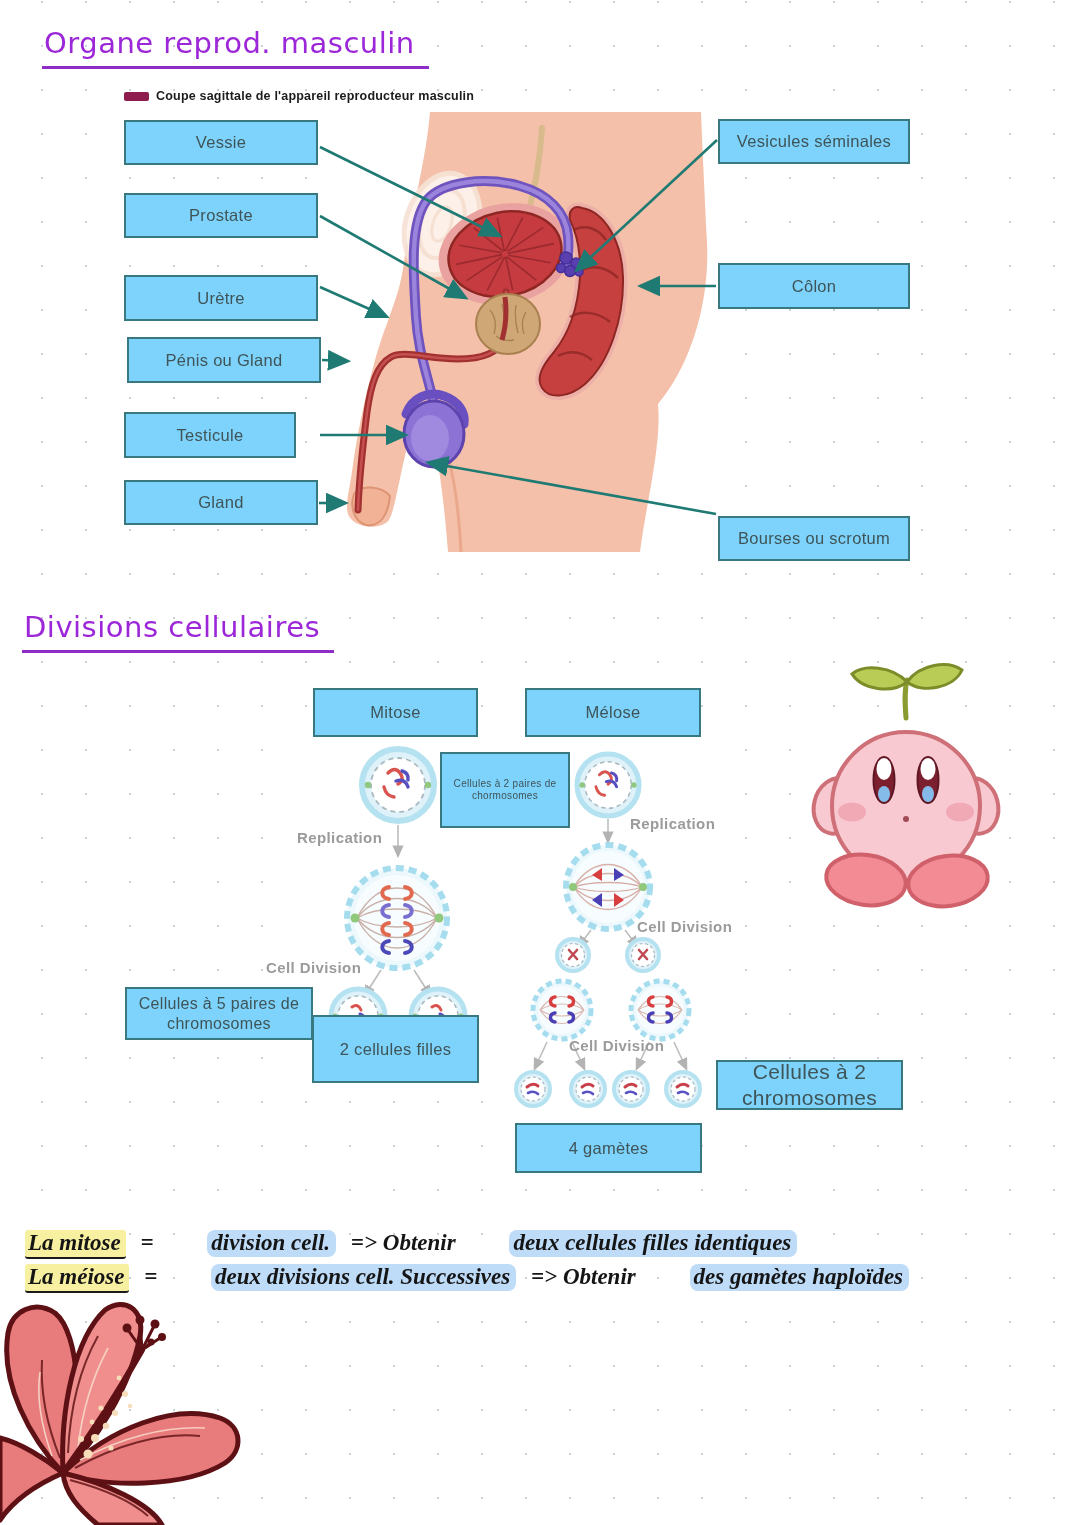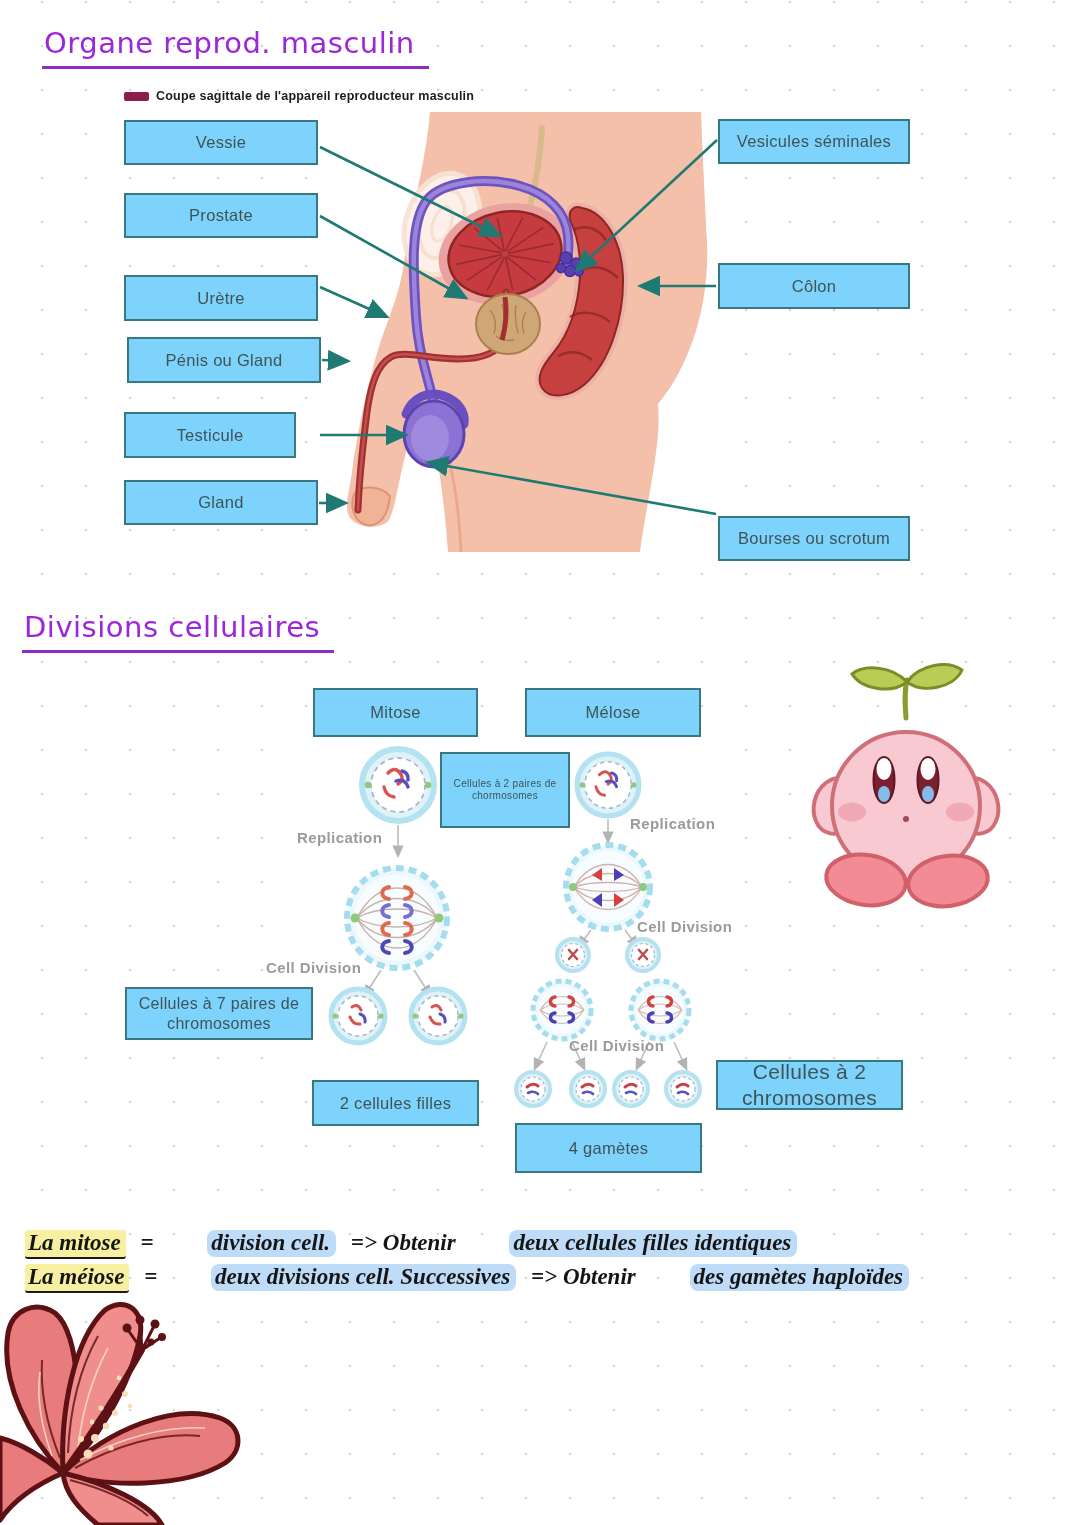--- a/index.html
+++ b/index.html
@@ -288,23 +288,23 @@
 <div class="tealbox" style="left:313px;top:688px;width:165px;height:49px;">
     <span>Mitose</span>
   </div>
 <div class="tealbox" style="left:525px;top:688px;width:176px;height:49px;">
     <span>Mélose</span>
   </div>
 <div class="tealbox" style="left:440px;top:752px;width:130px;height:76px;font-size:10px;">
     <span>Cellules à 2 paires de chormosomes</span>
   </div>
 <div class="tealbox" style="left:125px;top:987px;width:188px;height:53px;font-size:16px;">
-    <span>Cellules à 7 paires de chromosomes</span>
-  </div>
-<div class="tealbox" style="left:312px;top:1080px;width:167px;height:46px;text-align:right;">
+    <span>Cellules à 5 paires de chromosomes</span>
+  </div>
+<div class="tealbox" style="left:312px;top:1015px;width:167px;height:68px;text-align:right;">
     <span>2 cellules filles</span>
   </div>
 <div class="tealbox" style="left:716px;top:1060px;width:187px;height:50px;font-size:21px;">
     <span>Cellules à 2 chromosomes</span>
   </div>
 <div class="tealbox" style="left:515px;top:1123px;width:187px;height:50px;">
     <span>4 gamètes</span>
   </div>
 
 <svg class="abs" style="left:800px;top:656px;" width="212" height="258" viewBox="0 0 212 258">

